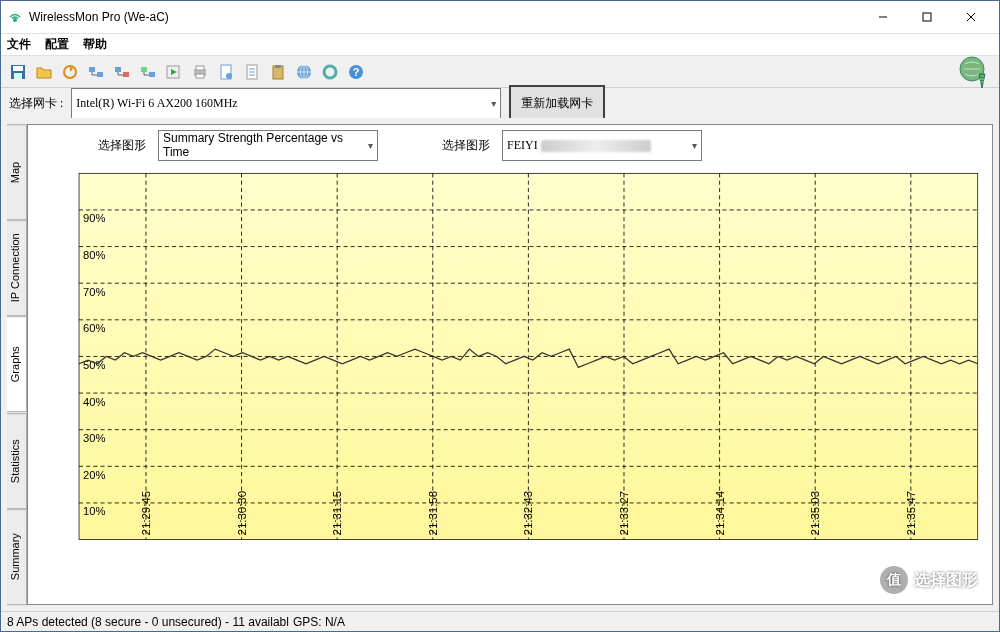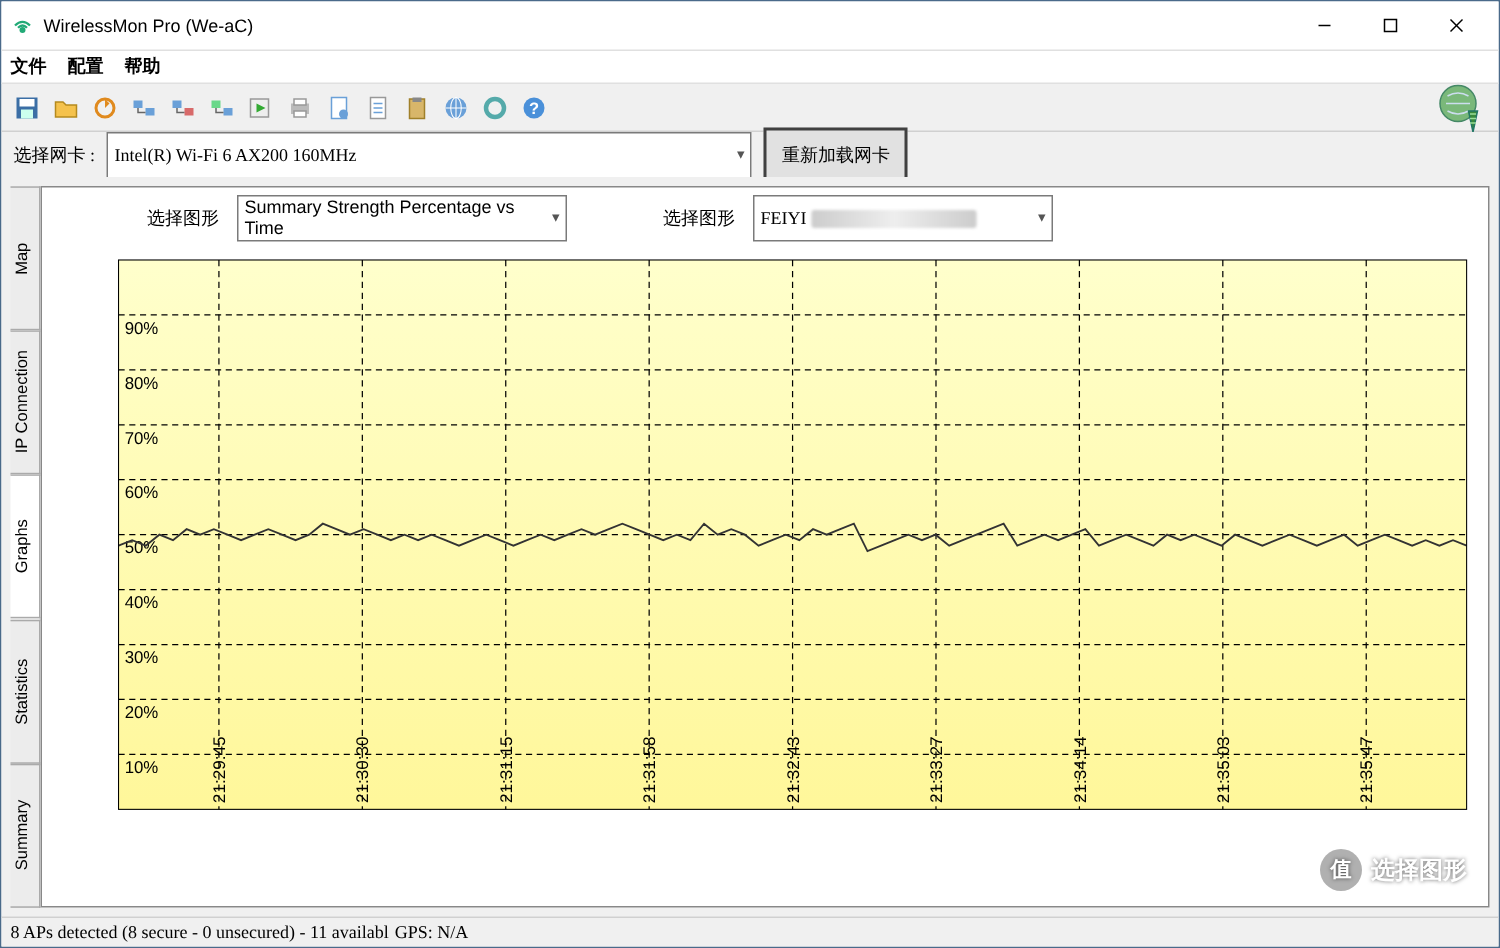--- a/index.html
+++ b/index.html
@@ -32,21 +32,21 @@
   .vtab.active { background:#fff; }
   .panel { flex:1; border:1px solid #888; background:#fff; display:flex; flex-direction:column; min-height:0; }
   .graphcontrols { height:40px; display:flex; align-items:center; padding:0 70px; gap:12px; }
   .graphcontrols .select { width:220px; }
   .graphcontrols .select.src { width:200px;font-family:Liberation Serif, serif; }
   .graphcontrols .spacer { width:40px; }
   .chartbox { flex:1; position:relative; margin:0 2px 2px 2px; min-height:0; }
   .chartbox svg { width:100%; height:100%; display:block; }
   
   .statusbar { height:20px; border-top:1px solid #d0d0d0; background:#f0f0f0; display:flex; align-items:center; padding:0 6px; font-size:12px; }
-  .statusbar .cell { margin-right:4px;font-family:Liberation Serif, serif; }
+  .statusbar .cell { margin-right:4px; }
   
   .watermark { position:absolute; bottom:8px; right:12px; display:flex; align-items:center; gap:6px; color:#fff; font-weight:bold; font-size:16px; text-shadow:0 0 3px rgba(0,0,0,.6); pointer-events:none; }
   .watermark .badge { width:28px; height:28px; border-radius:50%; background:#b0b0b0; display:flex; align-items:center; justify-content:center; color:#fff; font-size:14px; }
   .srcblur { display:inline-block; width:110px; height:12px; background:linear-gradient(90deg,#ccc,#eee,#ccc); filter:blur(1px); border-radius:2px; vertical-align:middle; }
 </style>
 </head>
 <body>
 
 <div class="window">
 

